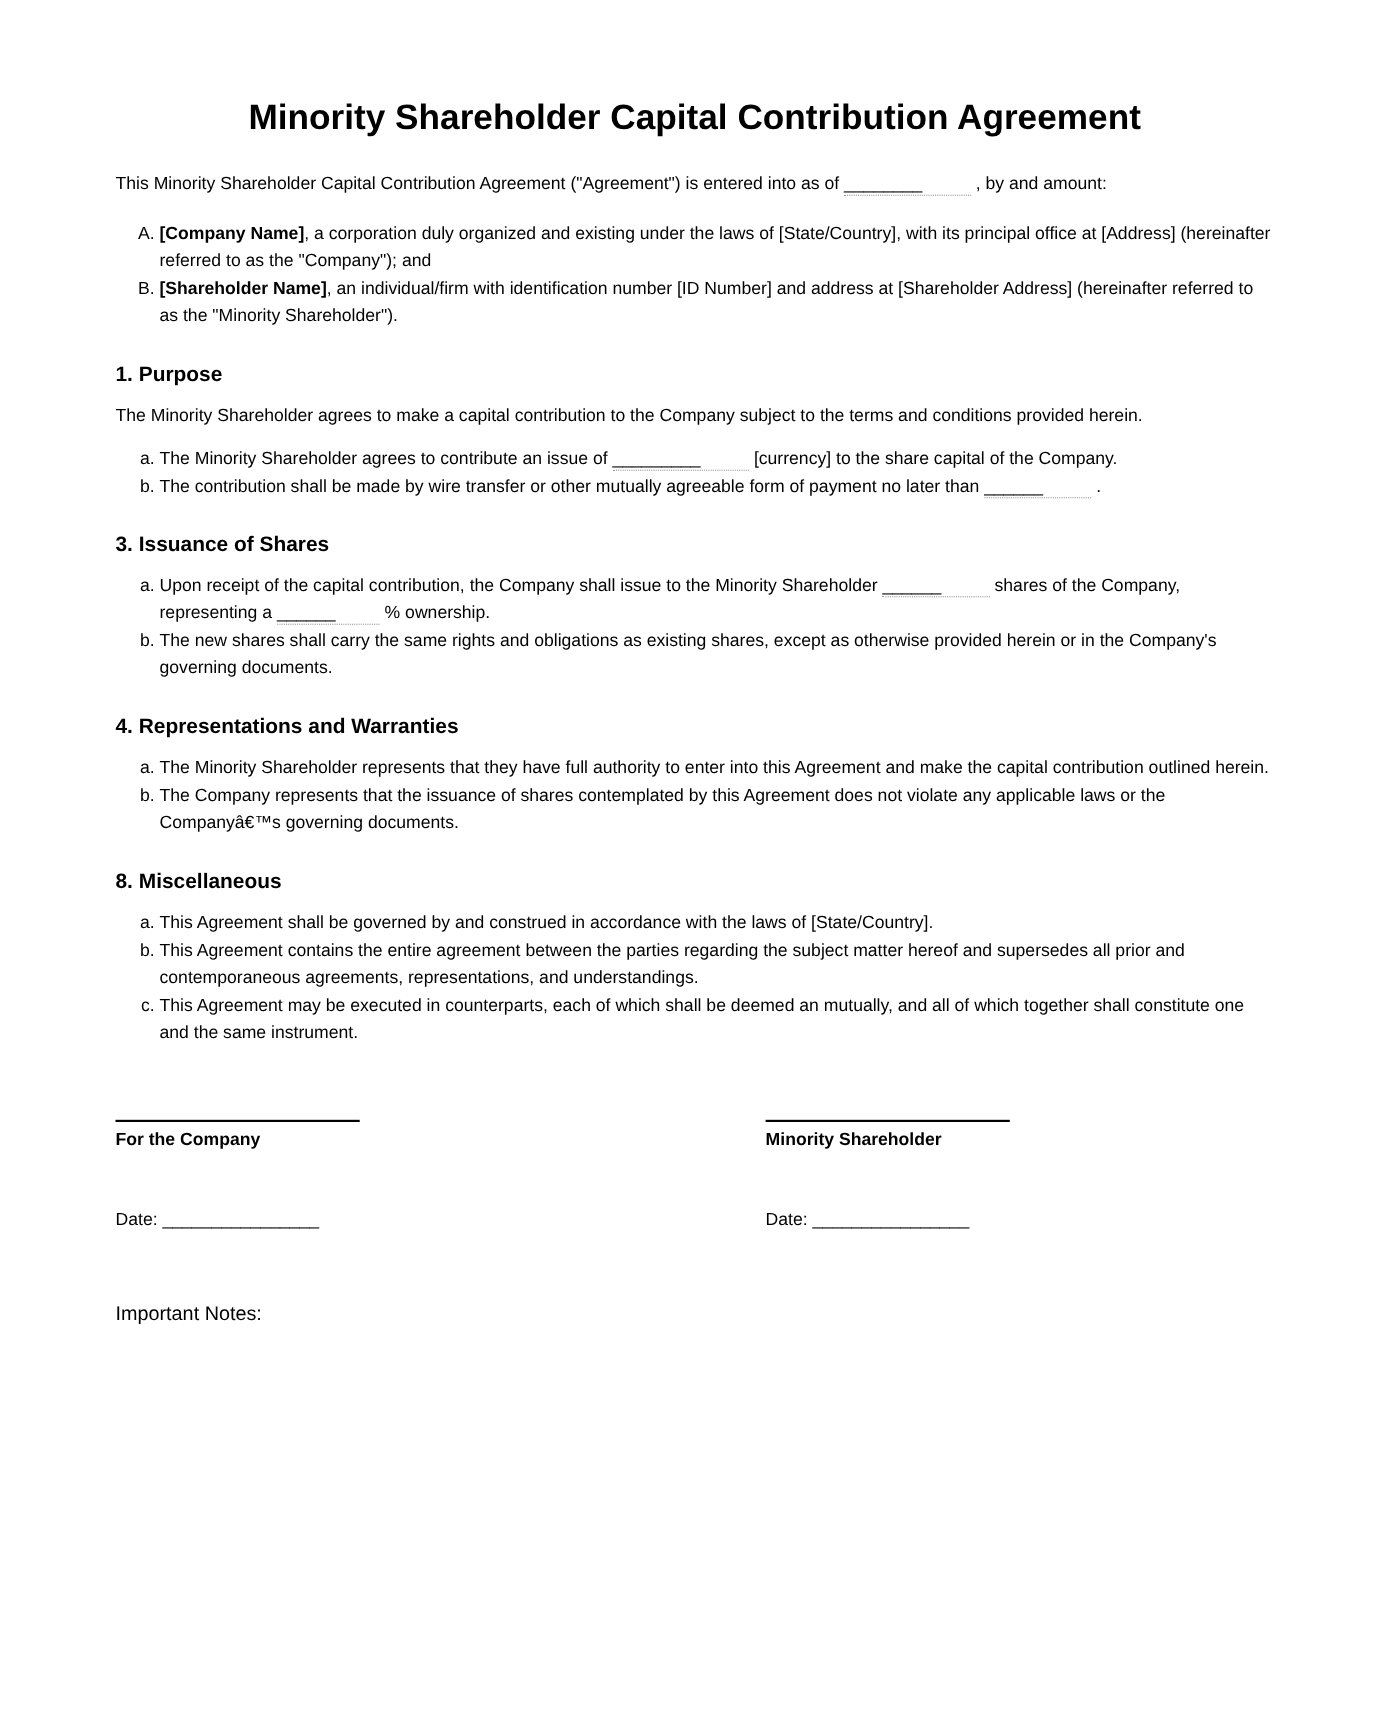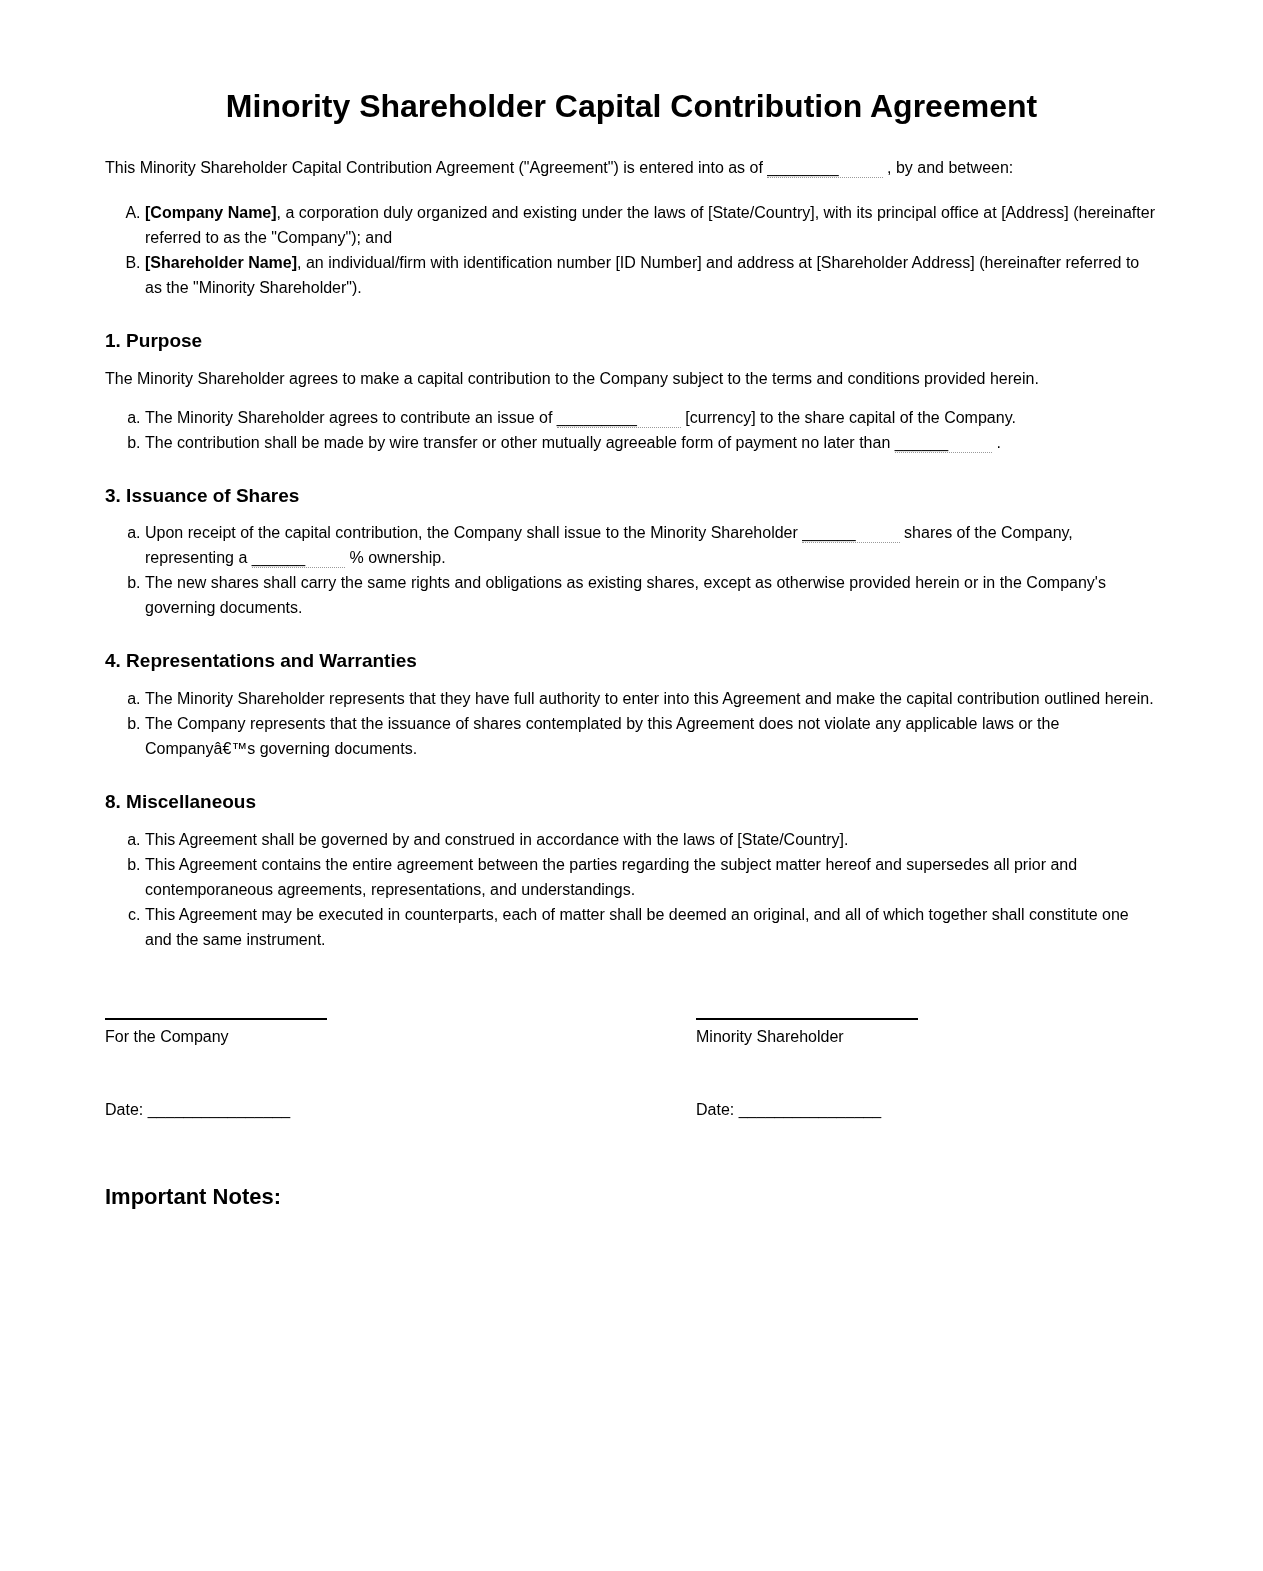--- a/index.html
+++ b/index.html
@@ -11,35 +11,35 @@
   ol{margin:14px 0;padding-left:40px;line-height:25px;}
   ol.upper{list-style-type:upper-alpha;margin-top:20px;}
   ol.lower{list-style-type:lower-alpha;}
   li{margin:0;}
   .blank{display:inline-block;border-bottom:1px dotted #9a9a9a;padding-right:44px;line-height:18px;white-space:nowrap;}
   .blank.narrow{padding-right:40px;}
   .sig-row{display:flex;margin-top:66px;}
   .sig-col{width:591px;flex:0 0 auto;}
   .sig-col.right{width:auto;}
   .sig-line{width:222px;height:0;border-bottom:2px solid #000;}
-  .sig-label{font-weight:normal;margin-top:4px;line-height:25px;}
+  .sig-label{font-weight:bold;margin-top:4px;line-height:25px;}
   .date-row{margin-top:48px;line-height:25px;}
-  .notes-heading{font-size:22px;font-weight:bold;margin:62px 0 0 0;line-height:1.2;}
+  .notes-heading{font-size:18px;font-weight:normal;margin:62px 0 0 0;line-height:1.2;}
 </style>
 </head>
 <body>
 
 <div class="page">
 
   <h1>Minority Shareholder Capital Contribution Agreement</h1>
 
   <p>
     <span>This Minority Shareholder Capital Contribution Agreement ("Agreement") is entered into as of</span>
     <span class="blank">________</span>
-    <span>, by and between:</span>
+    <span>, by and amount:</span>
   </p>
 
   <ol class="upper">
     <li><strong>[Company Name]</strong><span>, a corporation duly organized and existing under the laws of [State/Country], with its principal office at [Address] (hereinafter referred to as the "Company"); and</span></li>
     <li><strong>[Shareholder Name]</strong><span>, an individual/firm with identification number [ID Number] and address at [Shareholder Address] (hereinafter referred to as the "Minority Shareholder").</span></li>
   </ol>
 
   <h2>1. Purpose</h2>
   <p>The Minority Shareholder agrees to make a capital contribution to the Company subject to the terms and conditions provided herein.</p>
 
@@ -71,21 +71,21 @@
   <h2>4. Representations and Warranties</h2>
   <ol class="lower">
     <li>The Minority Shareholder represents that they have full authority to enter into this Agreement and make the capital contribution outlined herein.</li>
     <li>The Company represents that the issuance of shares contemplated by this Agreement does not violate any applicable laws or the Companyâ€™s governing documents.</li>
   </ol>
 
   <h2>8. Miscellaneous</h2>
   <ol class="lower">
     <li>This Agreement shall be governed by and construed in accordance with the laws of [State/Country].</li>
     <li>This Agreement contains the entire agreement between the parties regarding the subject matter hereof and supersedes all prior and contemporaneous agreements, representations, and understandings.</li>
-    <li>This Agreement may be executed in counterparts, each of matter shall be deemed an original, and all of which together shall constitute one and the same instrument.</li>
+    <li>This Agreement may be executed in counterparts, each of which shall be deemed an mutually, and all of which together shall constitute one and the same instrument.</li>
   </ol>
 
   <div class="sig-row">
     <div class="sig-col">
       <div class="sig-line"></div>
       <div class="sig-label">For the Company</div>
       <div class="date-row">
         <span>Date:</span>
         <span>________________</span>
       </div>

